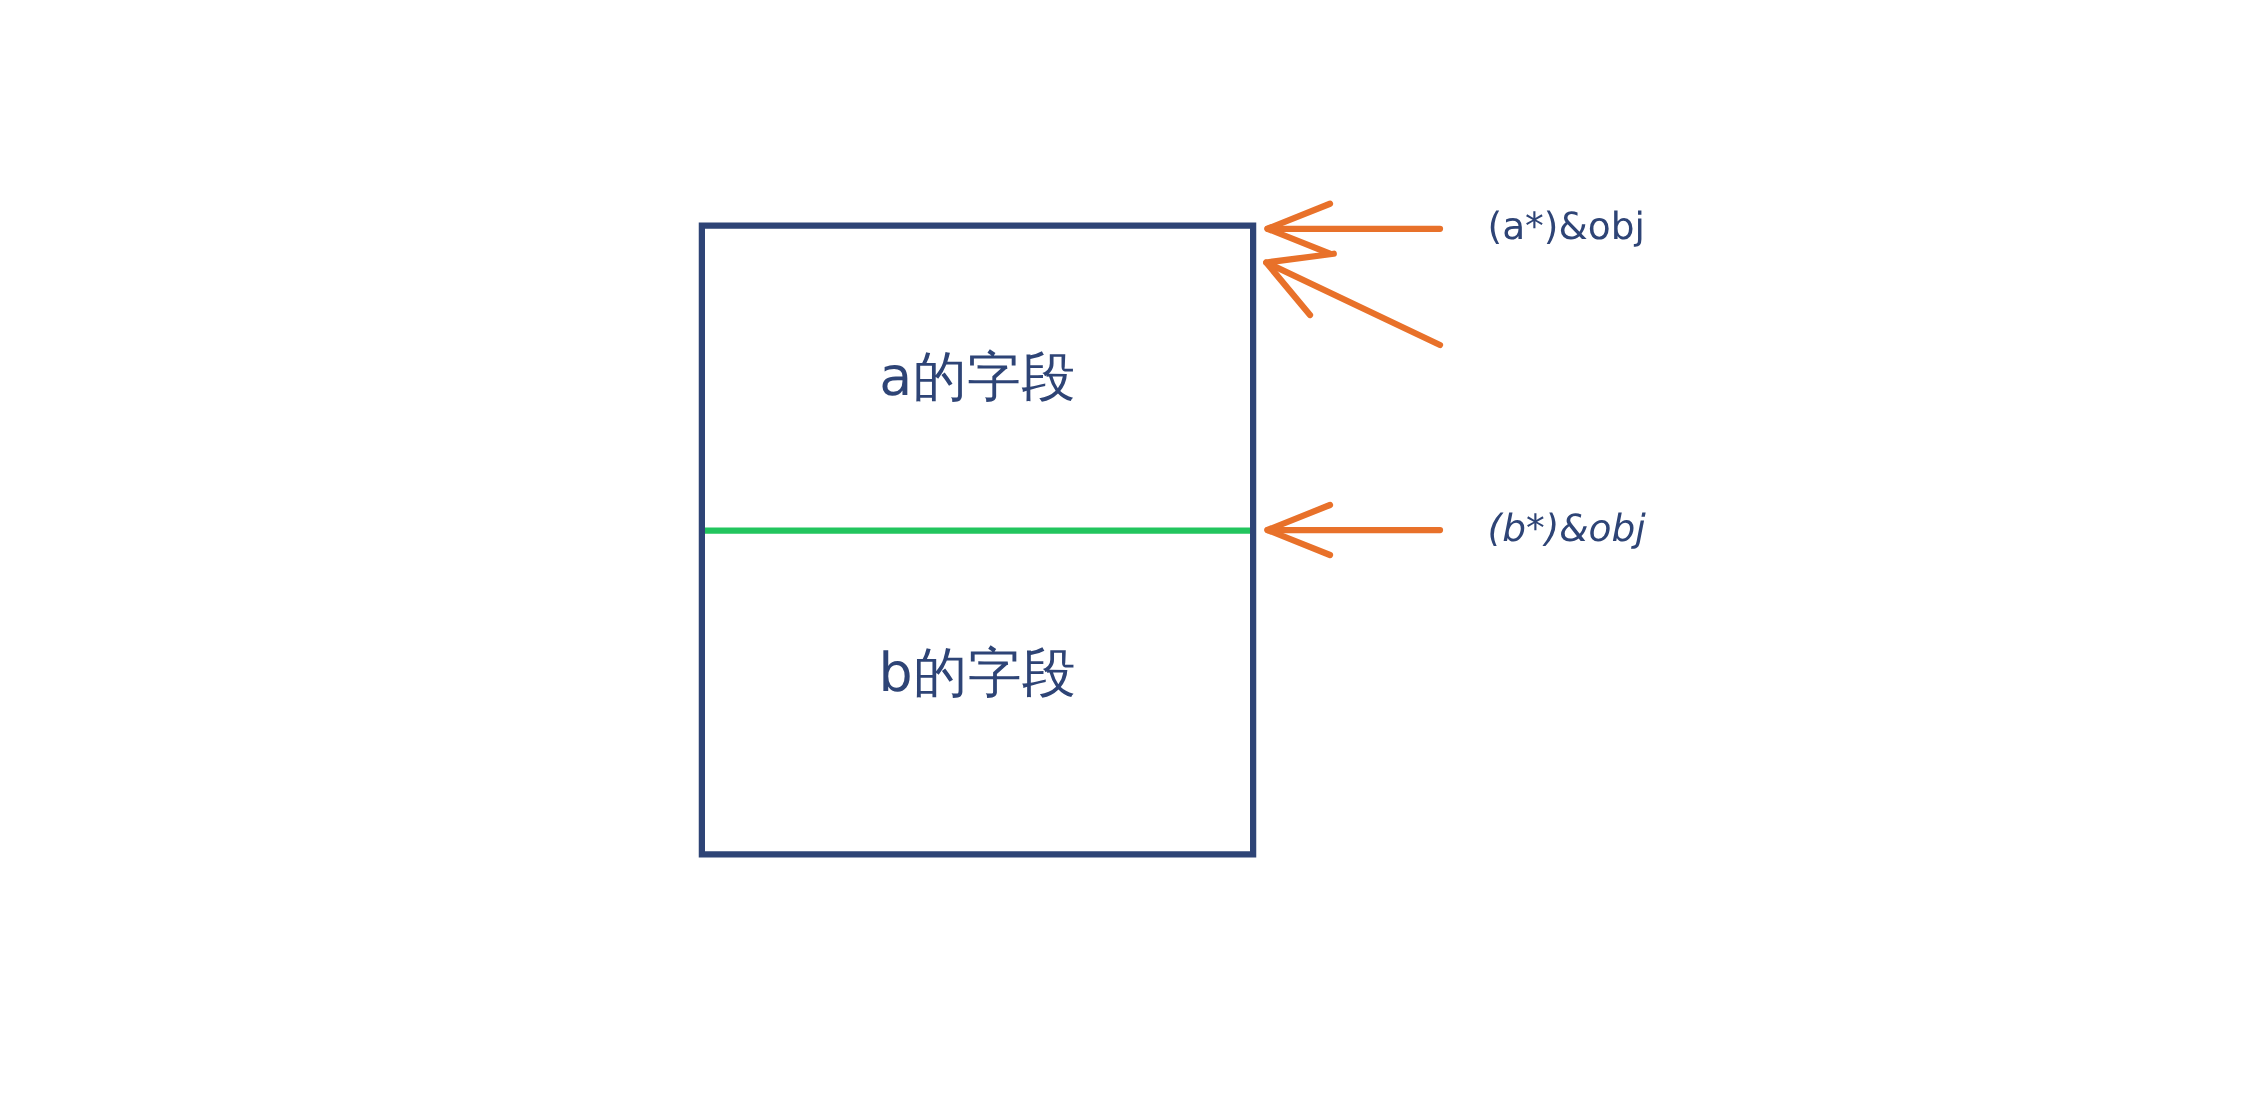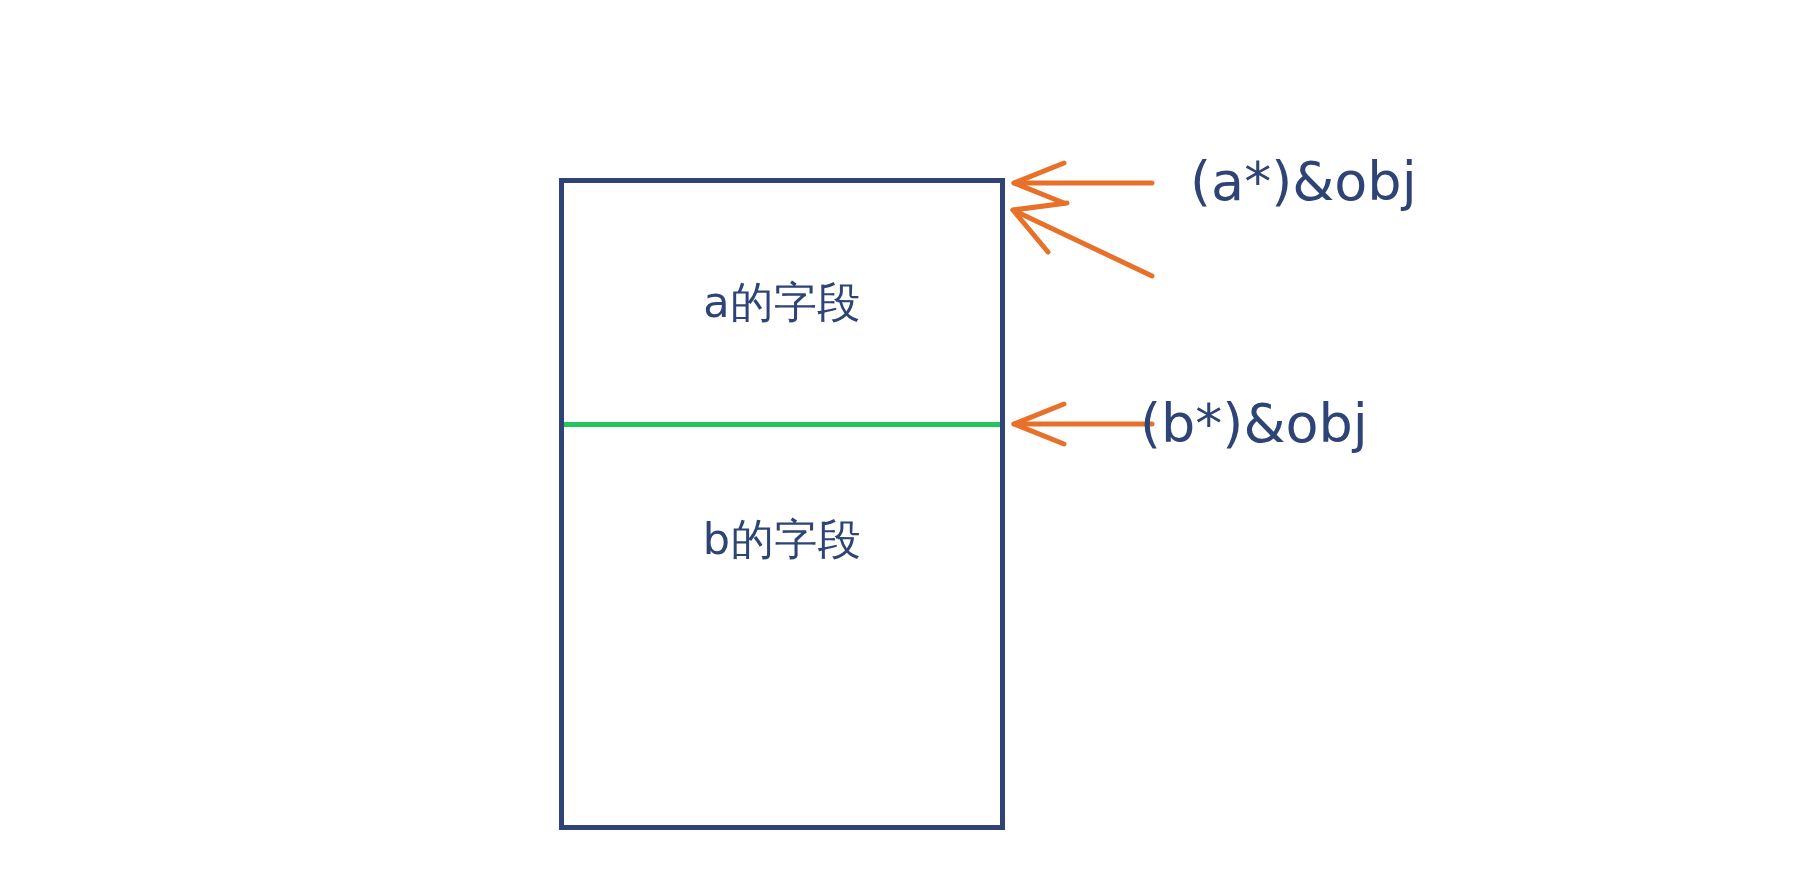--- a/index.html
+++ b/index.html
@@ -19,21 +19,21 @@
     width: 1797px;
     height: 885px;
     background: #ffffff;
   }
   
   .object-box {
     position: absolute;
     left: 559px;
     top: 178px;
     width: 446px;
-    height: 652px;
+    height: 508px;
     box-sizing: border-box;
     border: 5px solid #2e4476;
     background: #ffffff;
   }
   .segment {
     position: absolute;
     left: 0;
     right: 0;
     box-sizing: border-box;
     display: flex;
@@ -53,30 +53,30 @@
     line-height: 1;
     white-space: nowrap;
     user-select: none;
   }
 
   
   .annotation-label {
     position: absolute;
     color: #2e4476;
     font-family: "DejaVu Sans", sans-serif;
-    font-size: 54px;
+    font-size: 30px;
     font-weight: 400;
     line-height: 1;
     white-space: nowrap;
     user-select: none;
     transform: translateY(-50%);
   }
   .label-a { left: 1190px; top: 182px; }
   .label-c { left: 1190px; top: 276px; }
-  .label-b { left: 1140px; top: 424px; }
+  .label-b { left: 1190px; top: 424px; font-style: italic; }
 
   
   #arrow-layer {
     position: absolute;
     left: 0;
     top: 0;
     width: 1797px;
     height: 885px;
     pointer-events: none;
   }

